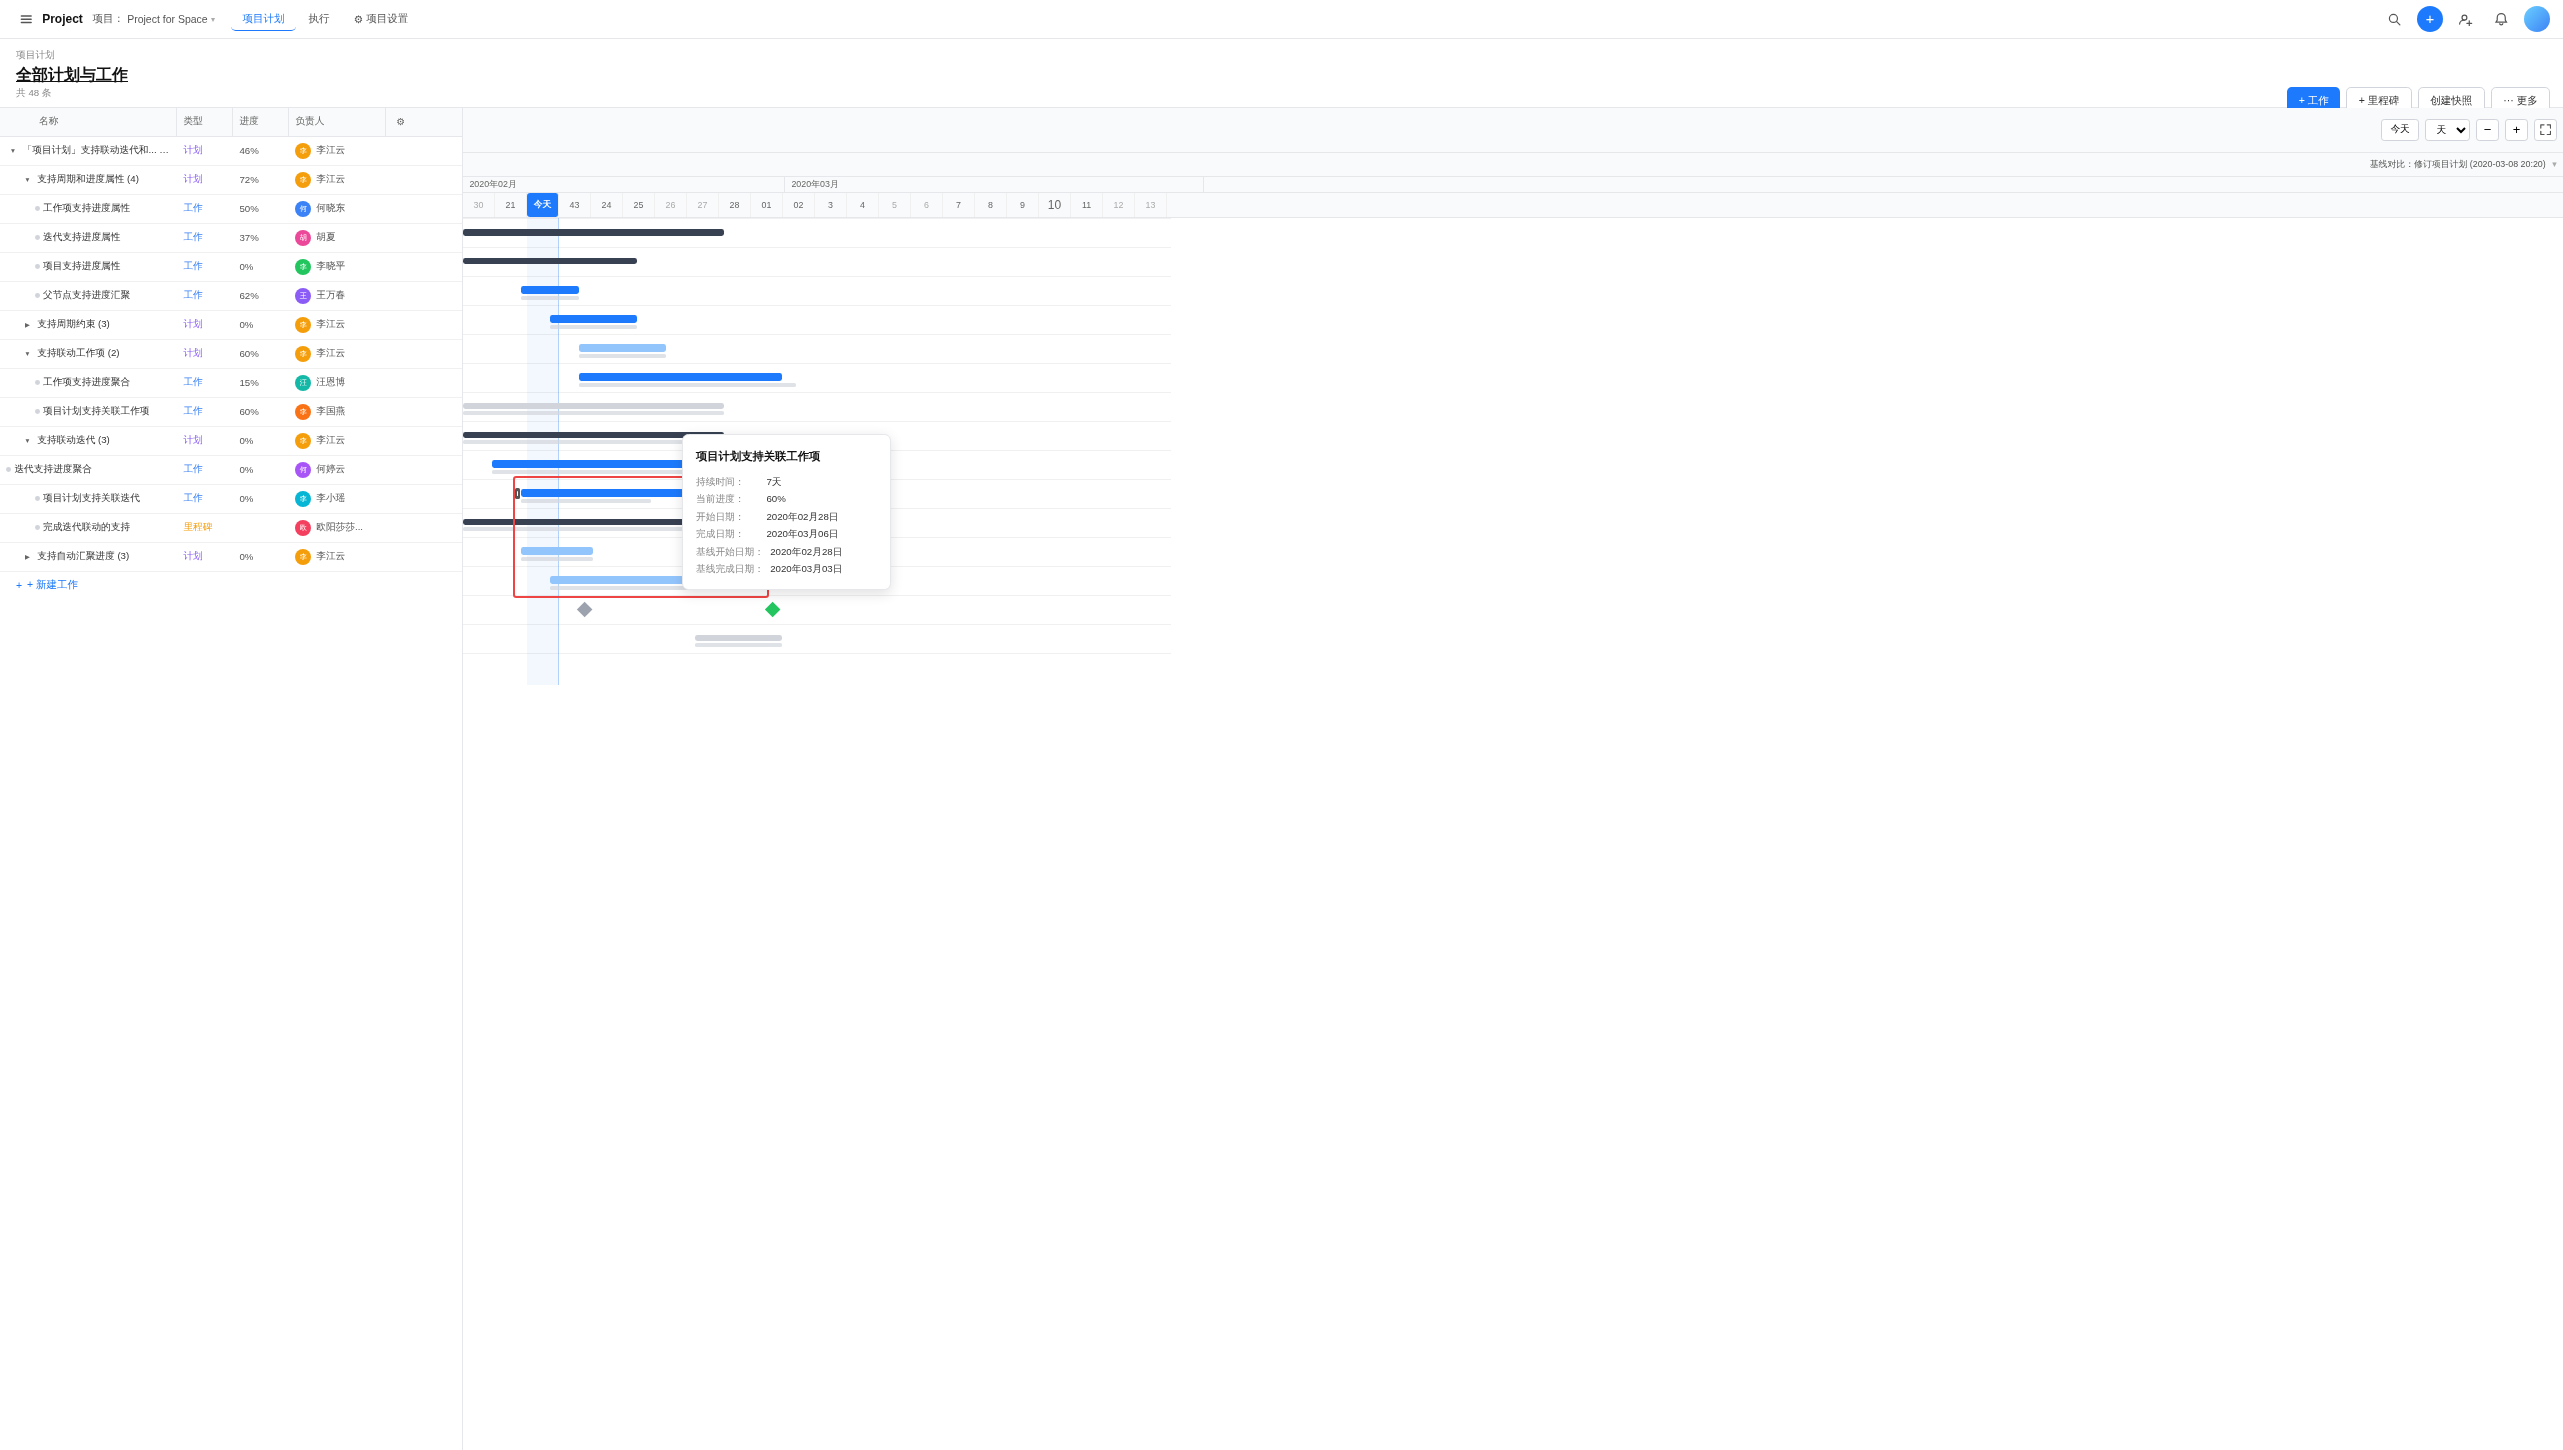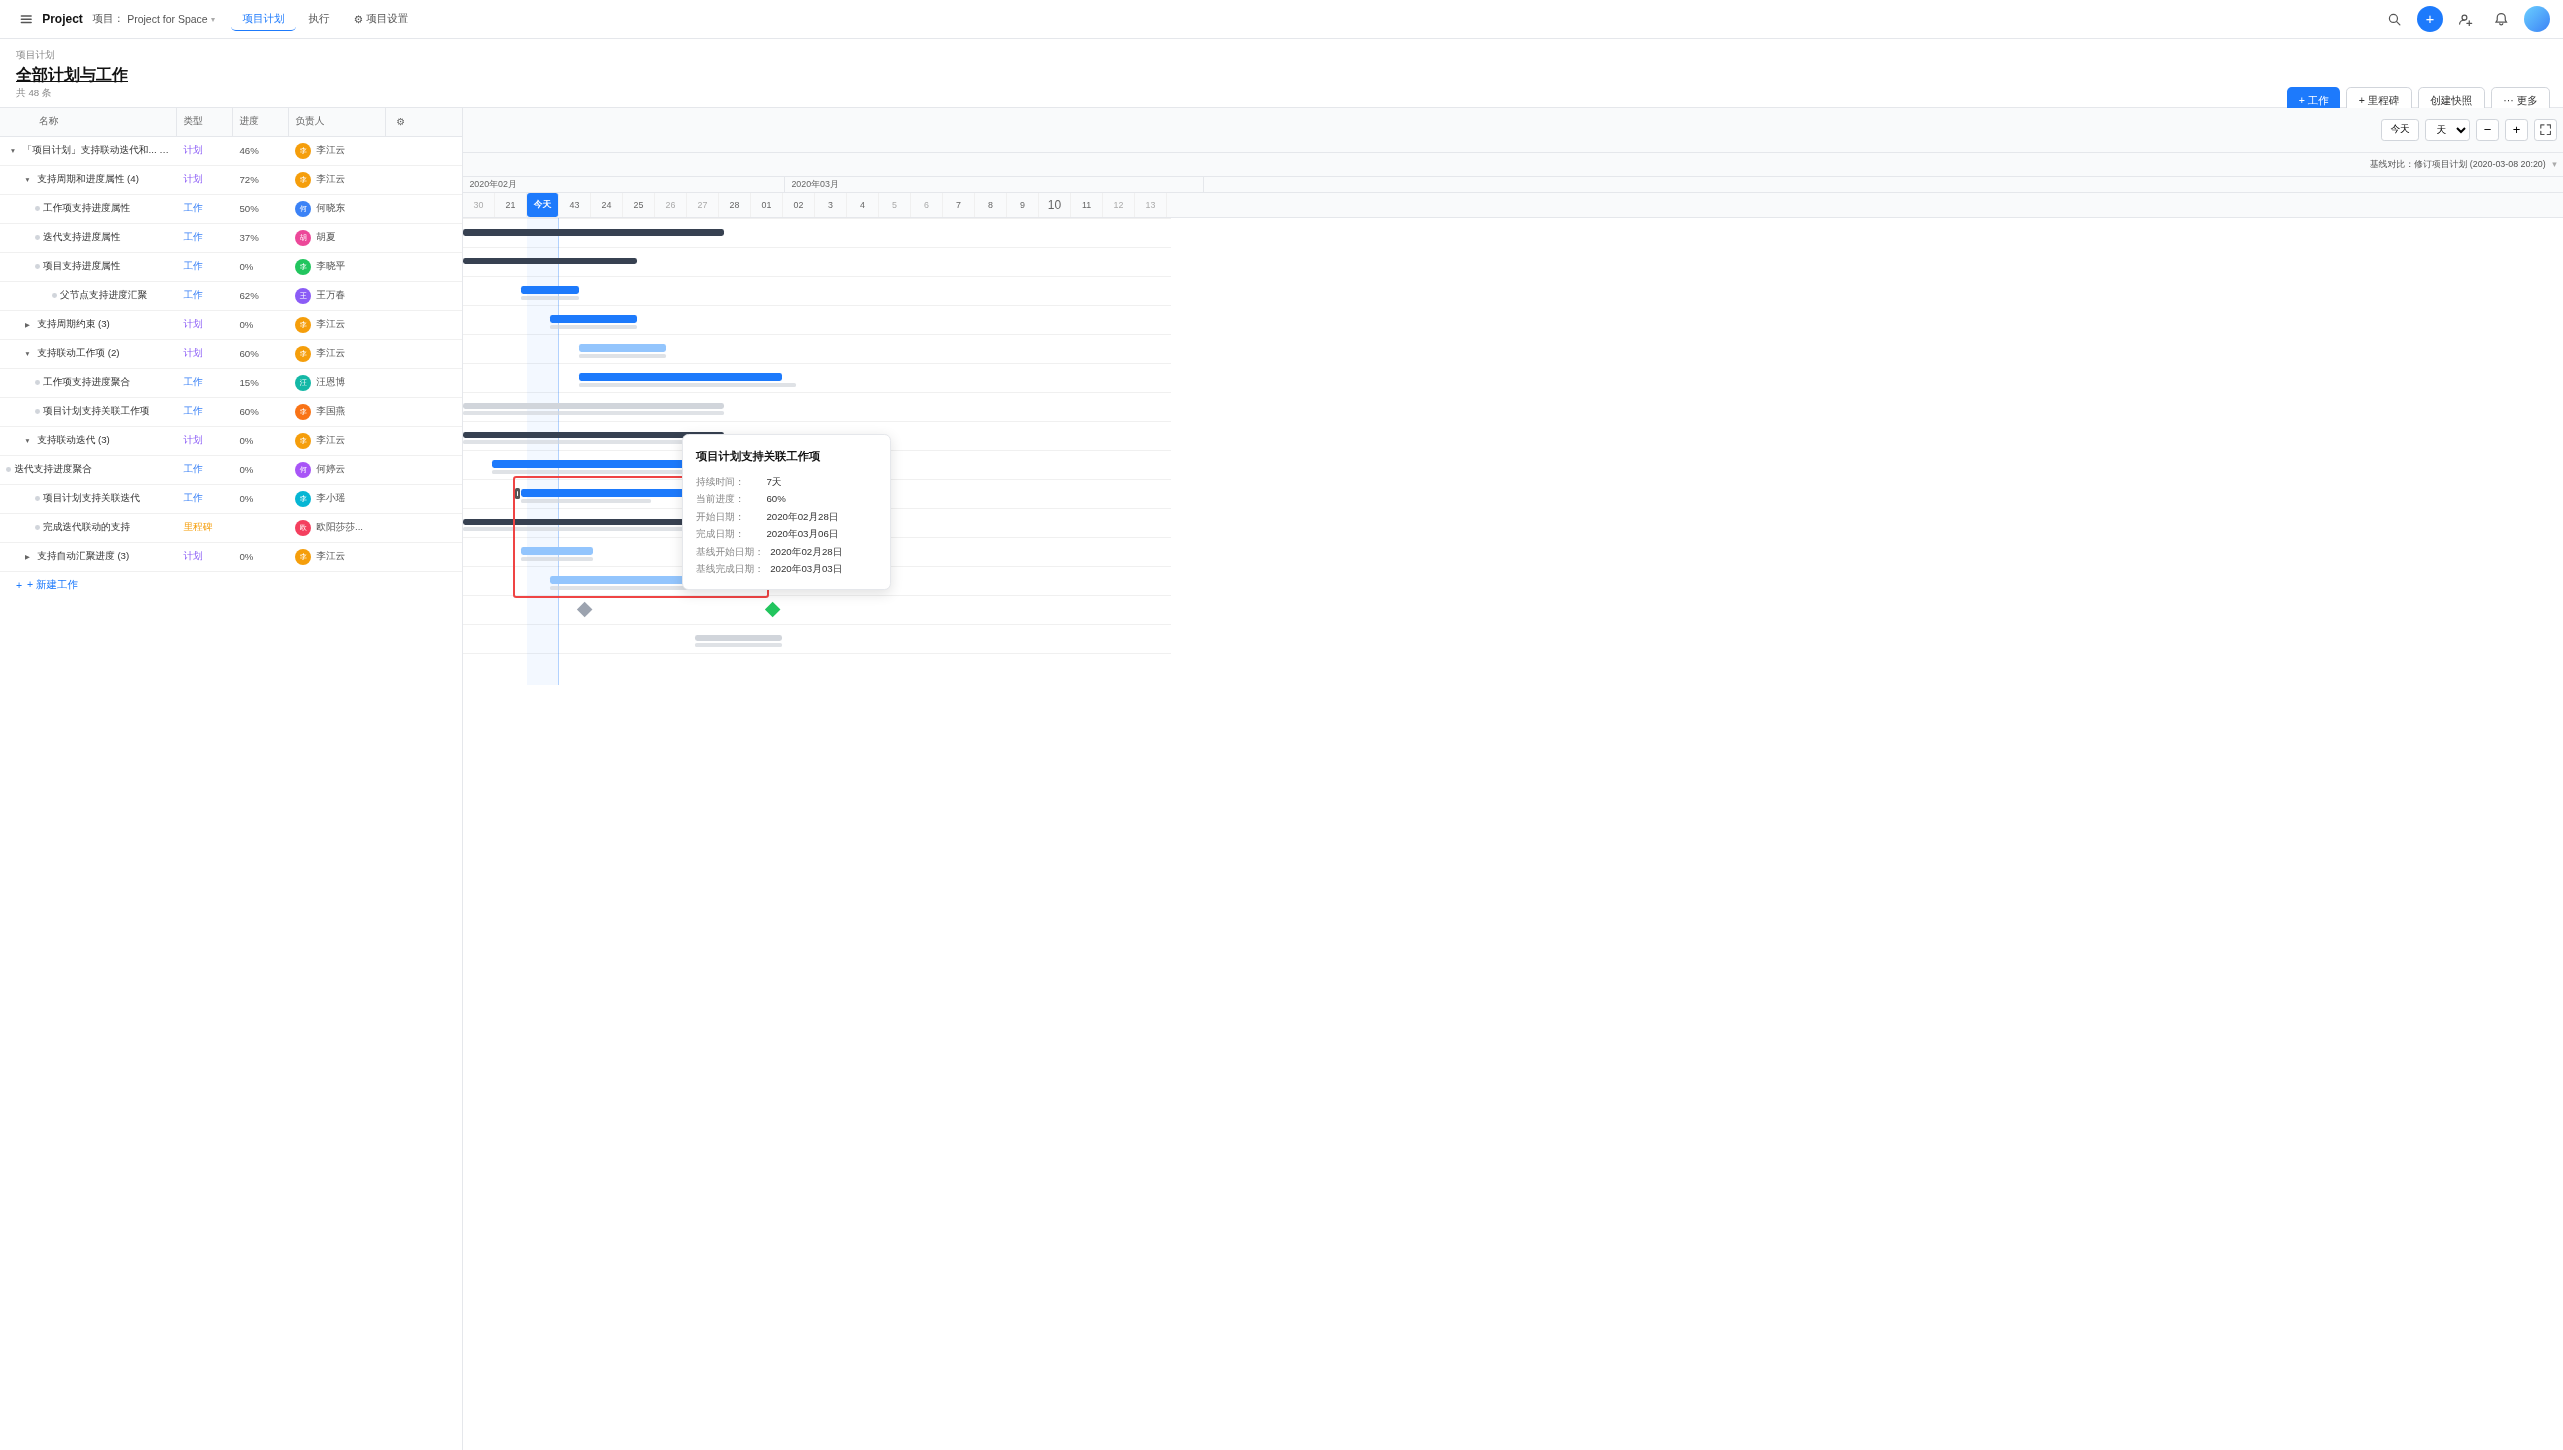--- a/index.html
+++ b/index.html
@@ -226,21 +226,21 @@
       <span class="td-name-text" title="项目支持进度属性">项目支持进度属性</span>
     </div>
     <div class="td td-type" style="color:#3b82f6;">工作</div>
     <div class="td td-progress">0%</div>
     <div class="td td-assignee">
       <div class="avatar-sm" style="background:#22c55e;">李</div>
       <span>李晓平</span>
     </div>
   </div>
         <div class="table-row">
-    <div class="td td-name" style="padding-left:52px;">
+    <div class="td td-name" style="padding-left:35px;">
       <span class="dot"></span>
       <span class="td-name-text" title="父节点支持进度汇聚">父节点支持进度汇聚</span>
     </div>
     <div class="td td-type" style="color:#3b82f6;">工作</div>
     <div class="td td-progress">62%</div>
     <div class="td td-assignee">
       <div class="avatar-sm" style="background:#8b5cf6;">王</div>
       <span>王万春</span>
     </div>
   </div>

